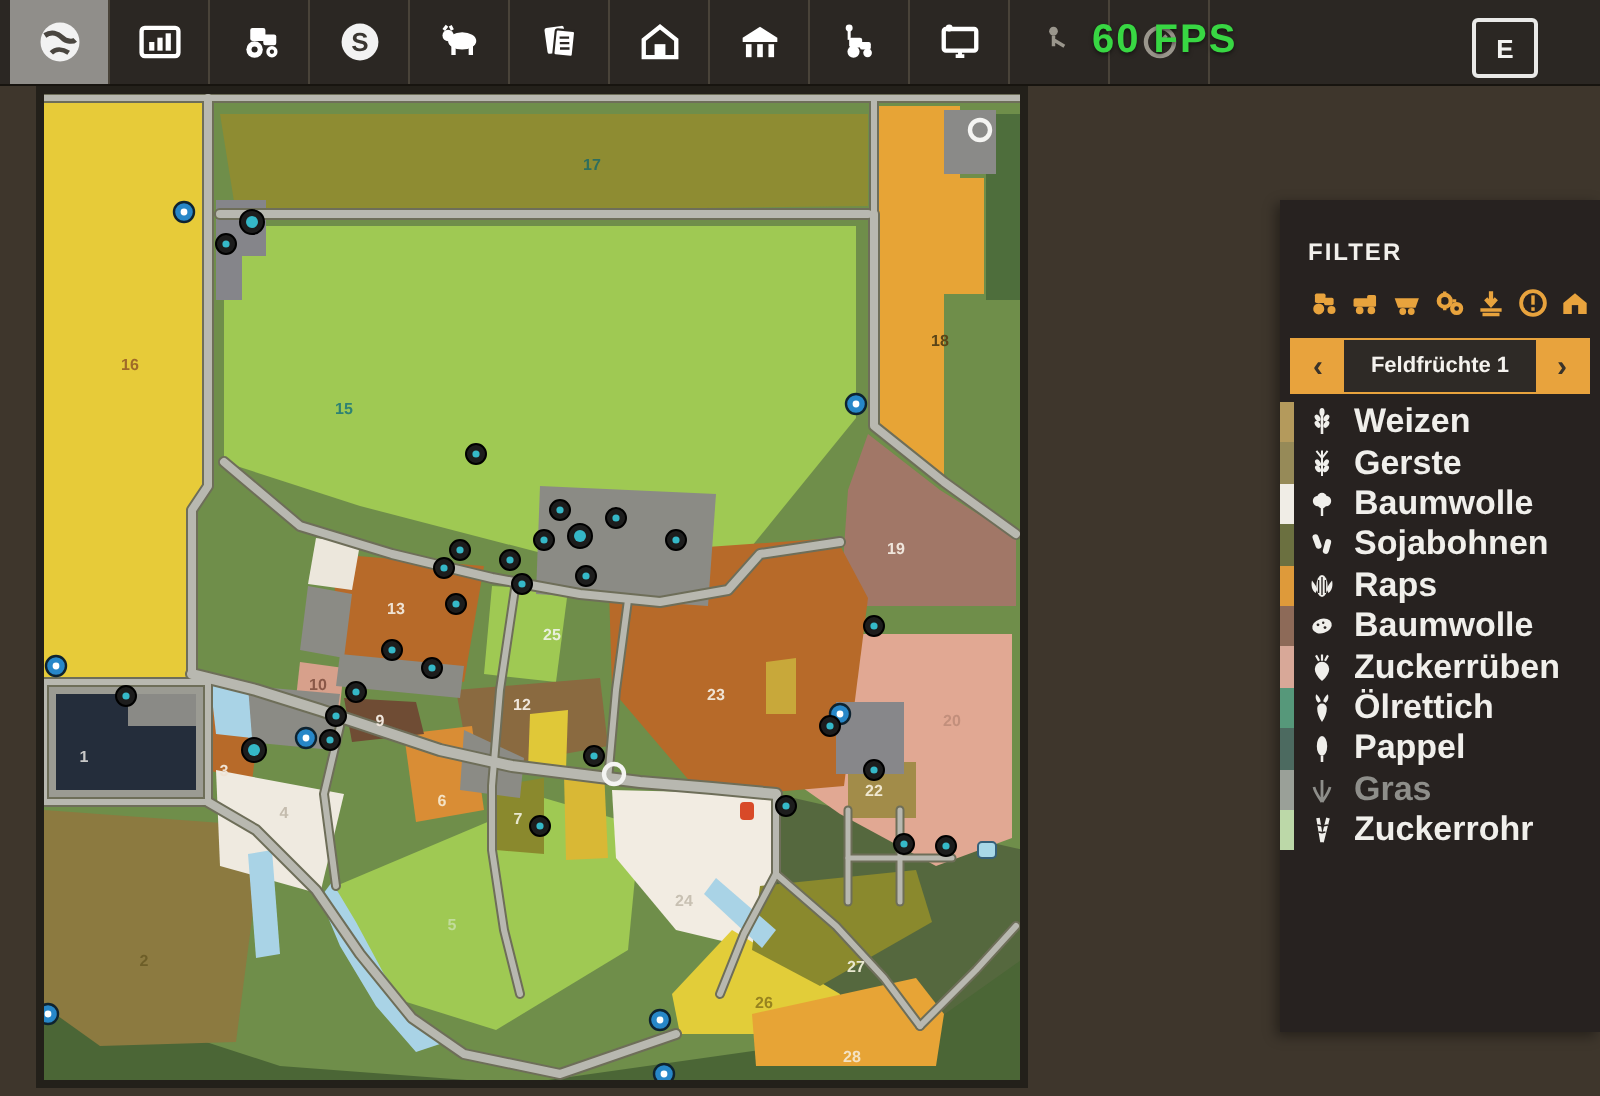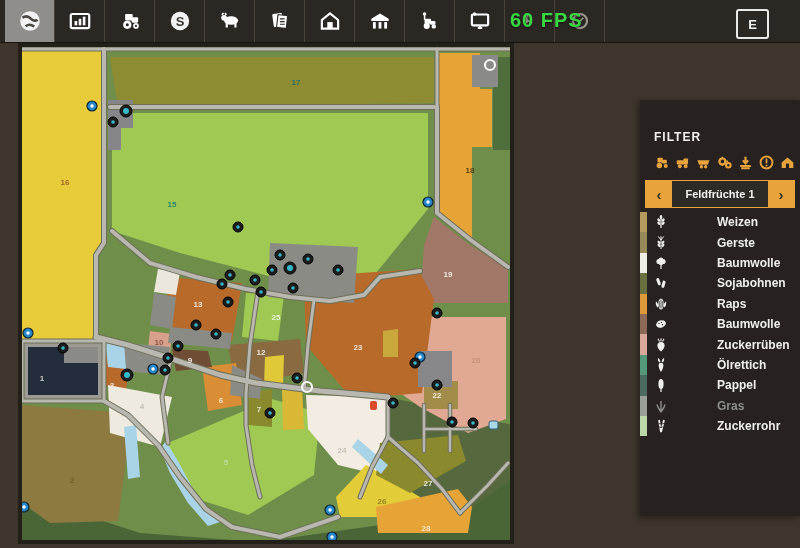--- a/index.html
+++ b/index.html
@@ -7,40 +7,40 @@
     width:800px;height:548px;position:relative;overflow:hidden;
     background:#3e362c;font-family:"Liberation Sans",sans-serif;
     -webkit-font-smoothing:antialiased;
   }
   
   #toolbar{position:absolute;left:0;top:0;width:800px;height:42px;background:#2b2723;border-bottom:1px solid #17140f;}
   #toolbar-cells{position:absolute;left:5px;top:0;height:42px;display:flex;}
   .tbar-cell{width:50px;height:42px;display:flex;align-items:center;justify-content:center;border-right:1px solid #494339;box-sizing:border-box;}
   .tbar-cell.selected{background:#908e8a;}
   .tbar-cell svg{width:26px;height:26px;}
-  #fps-label{position:absolute;left:510px;top:9px;font-size:20px;font-weight:bold;color:#38d743;letter-spacing:1px;text-shadow:0 1px 2px #0008;pointer-events:none;}
+  #fps-label{position:absolute;left:546px;top:9px;font-size:20px;font-weight:bold;color:#38d743;letter-spacing:1px;text-shadow:0 1px 2px #0008;pointer-events:none;}
   #key-badge{position:absolute;left:736px;top:9px;width:29px;height:26px;border:2px solid #e9e9e7;border-radius:3px;color:#f2f2f0;font-size:13px;font-weight:bold;display:flex;align-items:center;justify-content:center;}
   
   #map-wrap{position:absolute;left:20px;top:45px;width:492px;height:497px;background:#6f8e4a;box-shadow:0 0 0 2px #23201a;}
   #map-wrap svg{display:block;}
   
   #filter-panel{position:absolute;left:640px;top:100px;width:160px;height:416px;background:#272220;box-shadow:-2px 2px 6px #0006;}
-  #filter-title{color:#f2f0ec;font-size:12px;font-weight:bold;letter-spacing:1px;padding:30px 0 0 14px;}
+  #filter-title{color:#f2f0ec;font-size:12px;font-weight:bold;letter-spacing:1px;padding:19px 0 0 14px;}
   #filter-cats{display:flex;gap:4px;padding:10px 0 0 13px;}
   #filter-cats .cat{width:17px;height:17px;}
   #filter-cats svg{width:17px;height:17px;}
   #crop-selector{display:flex;margin:9px 5px 0 5px;height:26px;border:1px solid #e8a33d;background:#2e2a26;}
   .sel-arrow{width:26px;background:#e8a33d;color:#3a332a;font-size:15px;font-weight:bold;display:flex;align-items:center;justify-content:center;cursor:pointer;}
   #sel-label{flex:1;color:#f4f2ee;font-size:11px;font-weight:bold;display:flex;align-items:center;justify-content:center;}
   #crop-list{margin-top:4px;}
   .crop-row{display:flex;align-items:center;height:20.4px;}
   .crop-strip{width:7px;height:20.4px;flex:0 0 7px;}
   .crop-ic{width:16px;height:16px;margin:0 8px 0 6px;flex:0 0 16px;color:#f0efeb;}
   .crop-ic svg{width:16px;height:16px;display:block;}
-  .crop-label{color:#f0efeb;font-size:12px;font-weight:bold;white-space:nowrap;margin-left:40px;}
+  .crop-label{color:#f0efeb;font-size:17px;font-weight:bold;white-space:nowrap;}
   .crop-row.disabled .crop-label{color:#8e8e8a;}
   .crop-row.disabled .crop-ic{color:#8e8e8a;}
 </style>
 </head>
 <body>
 
 <div id="toolbar">
   <div id="toolbar-cells">
       <div class="tbar-cell selected">
         <svg viewBox="0 0 24 24">

